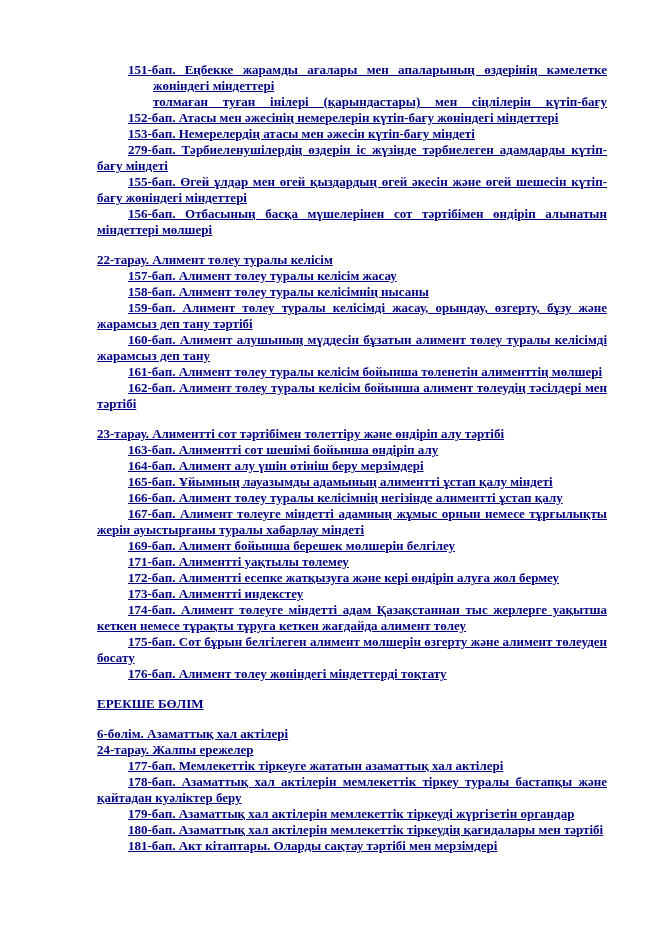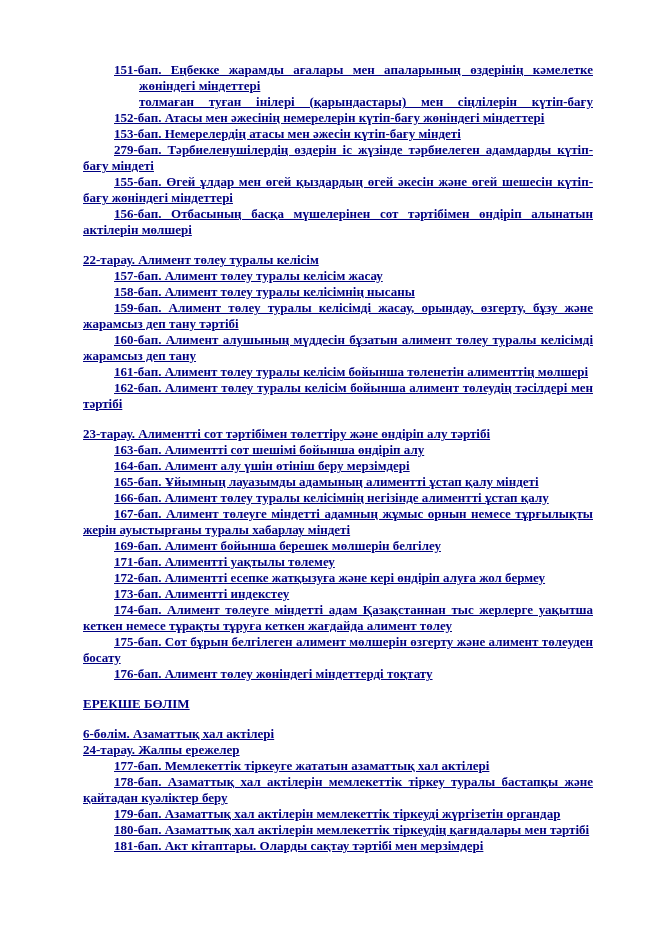--- a/index.html
+++ b/index.html
@@ -2,21 +2,21 @@
 <html><head>
 <meta charset="utf-8">
 <style>
   html,body{margin:0;padding:0;}
   body{
     width:672px;height:950px;background:#ffffff;overflow:hidden;
     font-family:"Liberation Serif","DejaVu Serif",serif;
     font-weight:bold;
   }
   #doc{
-    position:absolute;left:83px;top:62px;width:510px;
+    position:absolute;left:97px;top:62px;width:510px;
   }
   .block{margin-bottom:14px;}
   .ln{
     font-size:13px;line-height:16px;height:16px;
     text-decoration:underline;
     white-space:nowrap;
     cursor:pointer;
   }
   .ln.first{padding-left:31px;}
   .ln.hang{padding-left:56px;}
@@ -34,21 +34,21 @@
       <div class="ln first j">151-бап. Еңбекке жарамды ағалары мен апаларының өздерінің кәмелетке</div>
       <div class="ln hang">жөніндегі міндеттері</div>
       <div class="ln hang j">толмаған туған інілері (қарындастары) мен сіңлілерін күтіп-бағу</div>
       <div class="ln first">152-бап. Атасы мен әжесінің немерелерін күтіп-бағу жөніндегі міндеттері</div>
       <div class="ln first">153-бап. Немерелердің атасы мен әжесін күтіп-бағу міндеті</div>
       <div class="ln first j">279-бап. Тәрбиеленушілердің өздерін іс жүзінде тәрбиелеген адамдарды күтіп-</div>
       <div class="ln flush">бағу міндеті</div>
       <div class="ln first j">155-бап. Өгей ұлдар мен өгей қыздардың өгей әкесін және өгей шешесін күтіп-</div>
       <div class="ln flush">бағу жөніндегі міндеттері</div>
       <div class="ln first j">156-бап. Отбасының басқа мүшелерінен сот тәртібімен өндіріп алынатын</div>
-      <div class="ln flush">актілерін мөлшері</div>
+      <div class="ln flush">міндеттері мөлшері</div>
     </div>
     <div class="block">
       <div class="ln flush">22-тарау. Алимент төлеу туралы келісім</div>
       <div class="ln first">157-бап. Алимент төлеу туралы келісім жасау</div>
       <div class="ln first">158-бап. Алимент төлеу туралы келісімнің нысаны</div>
       <div class="ln first j">159-бап. Алимент төлеу туралы келісімді жасау, орындау, өзгерту, бұзу және</div>
       <div class="ln flush">жарамсыз деп тану тәртібі</div>
       <div class="ln first j">160-бап. Алимент алушының мүддесін бұзатын алимент төлеу туралы келісімді</div>
       <div class="ln flush">жарамсыз деп тану</div>
       <div class="ln first">161-бап. Алимент төлеу туралы келісім бойынша төленетін алименттің мөлшері</div>

